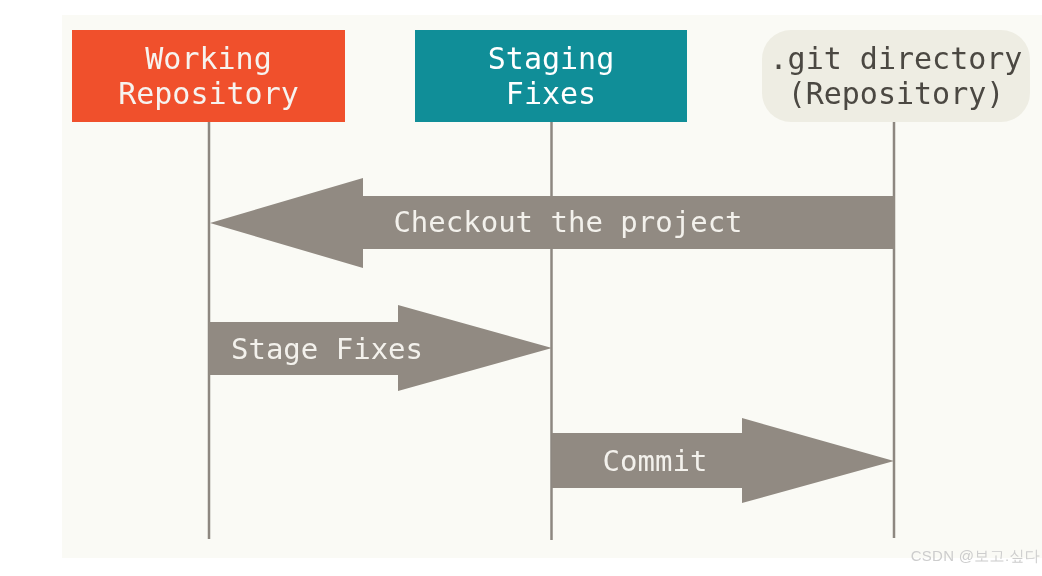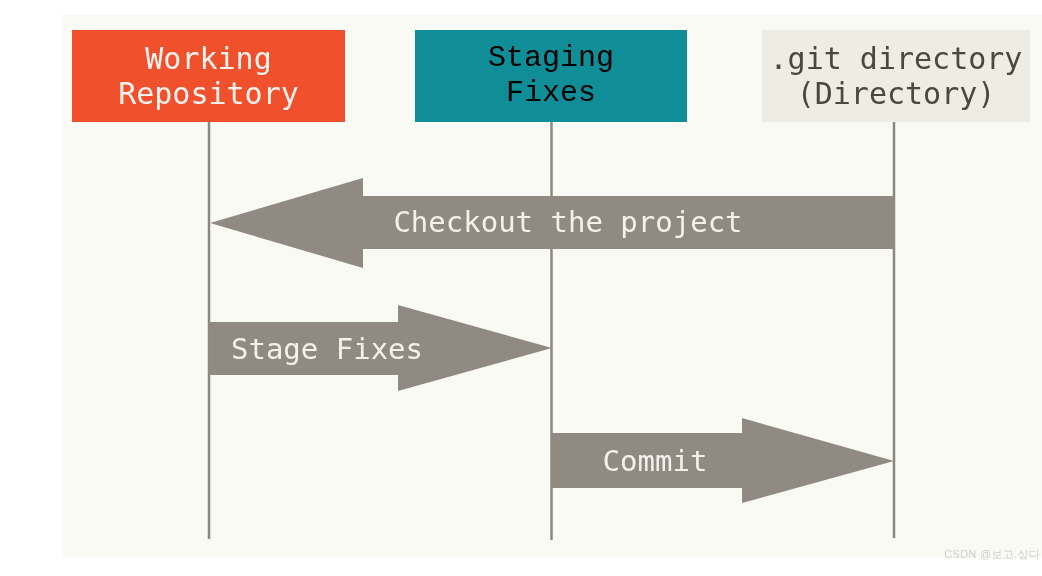--- a/index.html
+++ b/index.html
@@ -29,62 +29,62 @@
     flex-direction: column;
     align-items: center;
     justify-content: center;
     font-size: 30px;
     line-height: 35px;
     white-space: pre;
     text-align: center;
   }
   .box-wd  { left: 72px;  width: 273px; }
   .box-sa  { left: 415px; width: 272px; }
-  .box-git { left: 762px; width: 268px; }
+  .box-git { left: 762px; width: 268px; border-radius: 29px; }
   .shapes {
     position: absolute;
     left: 0;
     top: 0;
     width: 1042px;
     height: 576px;
   }
   .shapes text {
     font-family: "DejaVu Sans Mono", "Liberation Mono", monospace;
     font-size: 29px;
     text-anchor: middle;
   }
   .watermark {
     position: absolute;
     right: 2px;
     top: 547px;
     font-family: "Liberation Sans", sans-serif;
-    font-size: 11px;
+    font-size: 15px;
     letter-spacing: 0.3px;
   }
 </style>
 </head>
 <body>
 
 <div class="stage" style="background: rgb(255, 255, 255);">
 
   <div class="panel" style="background: rgb(250, 250, 245);"></div>
 
   <div class="box box-wd" style="background: rgb(240, 80, 44); color: rgb(246, 243, 239);">
     <span>Working</span>
     <span>Repository</span>
   </div>
 
-  <div class="box box-sa" style="background: rgb(16, 142, 152); color: #000000; font-family: Liberation Mono, monospace;">
+  <div class="box box-sa" style="background: rgb(16, 142, 152); color: #ffffff;">
     <span>Staging</span>
     <span>Fixes</span>
   </div>
 
   <div class="box box-git" style="background: rgb(238, 237, 227); color: rgb(75, 72, 66);">
     <span>.git directory</span>
-    <span>(Directory)</span>
+    <span>(Repository)</span>
   </div>
 
   <svg class="shapes" viewBox="0 0 1042 576">
 
     <line x1="209" y1="122" x2="209" y2="539" stroke-width="2.5" stroke="#8d8780"></line>
     <line x1="551.5" y1="122" x2="551.5" y2="540" stroke-width="2.5" stroke="#8d8780"></line>
     <line x1="894" y1="122" x2="894" y2="538" stroke-width="2.5" stroke="#8d8780"></line>
 
     <polygon points="210,223 363,178 363,196 895,196 895,249 363,249 363,268" fill="#918a82"></polygon>
     <text x="568" y="232" fill="#f3f1ec">Checkout the project</text>

